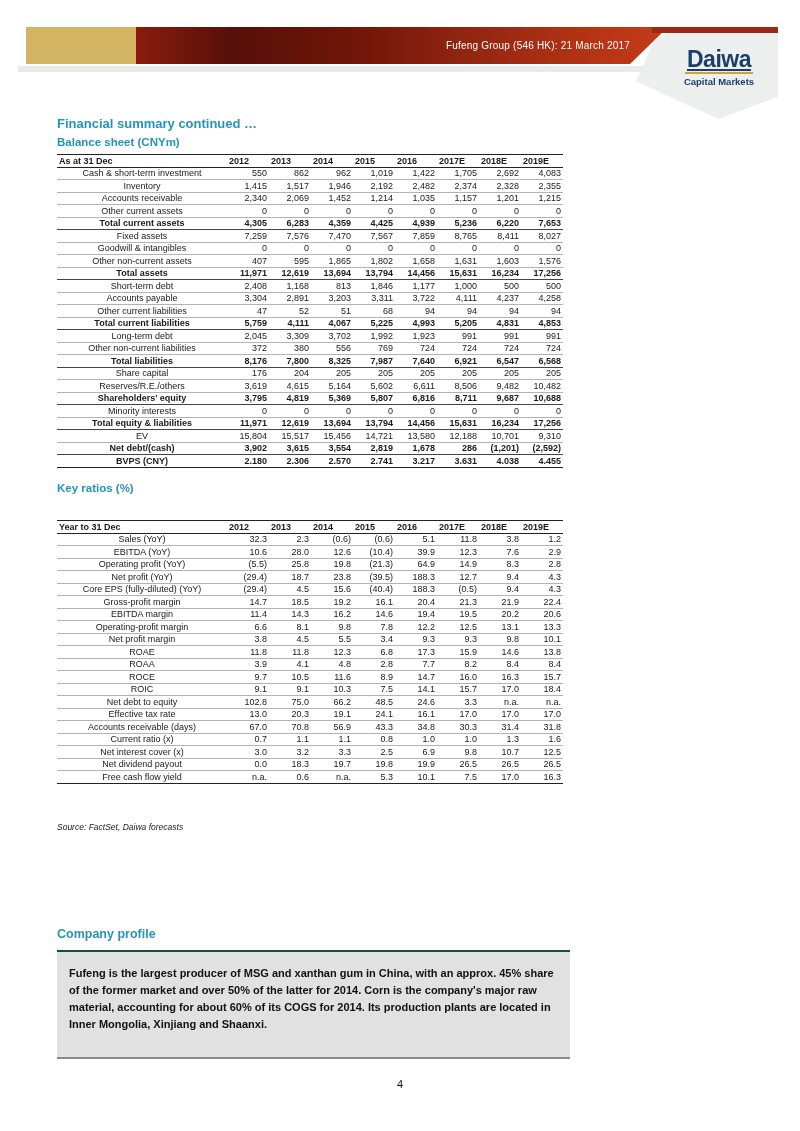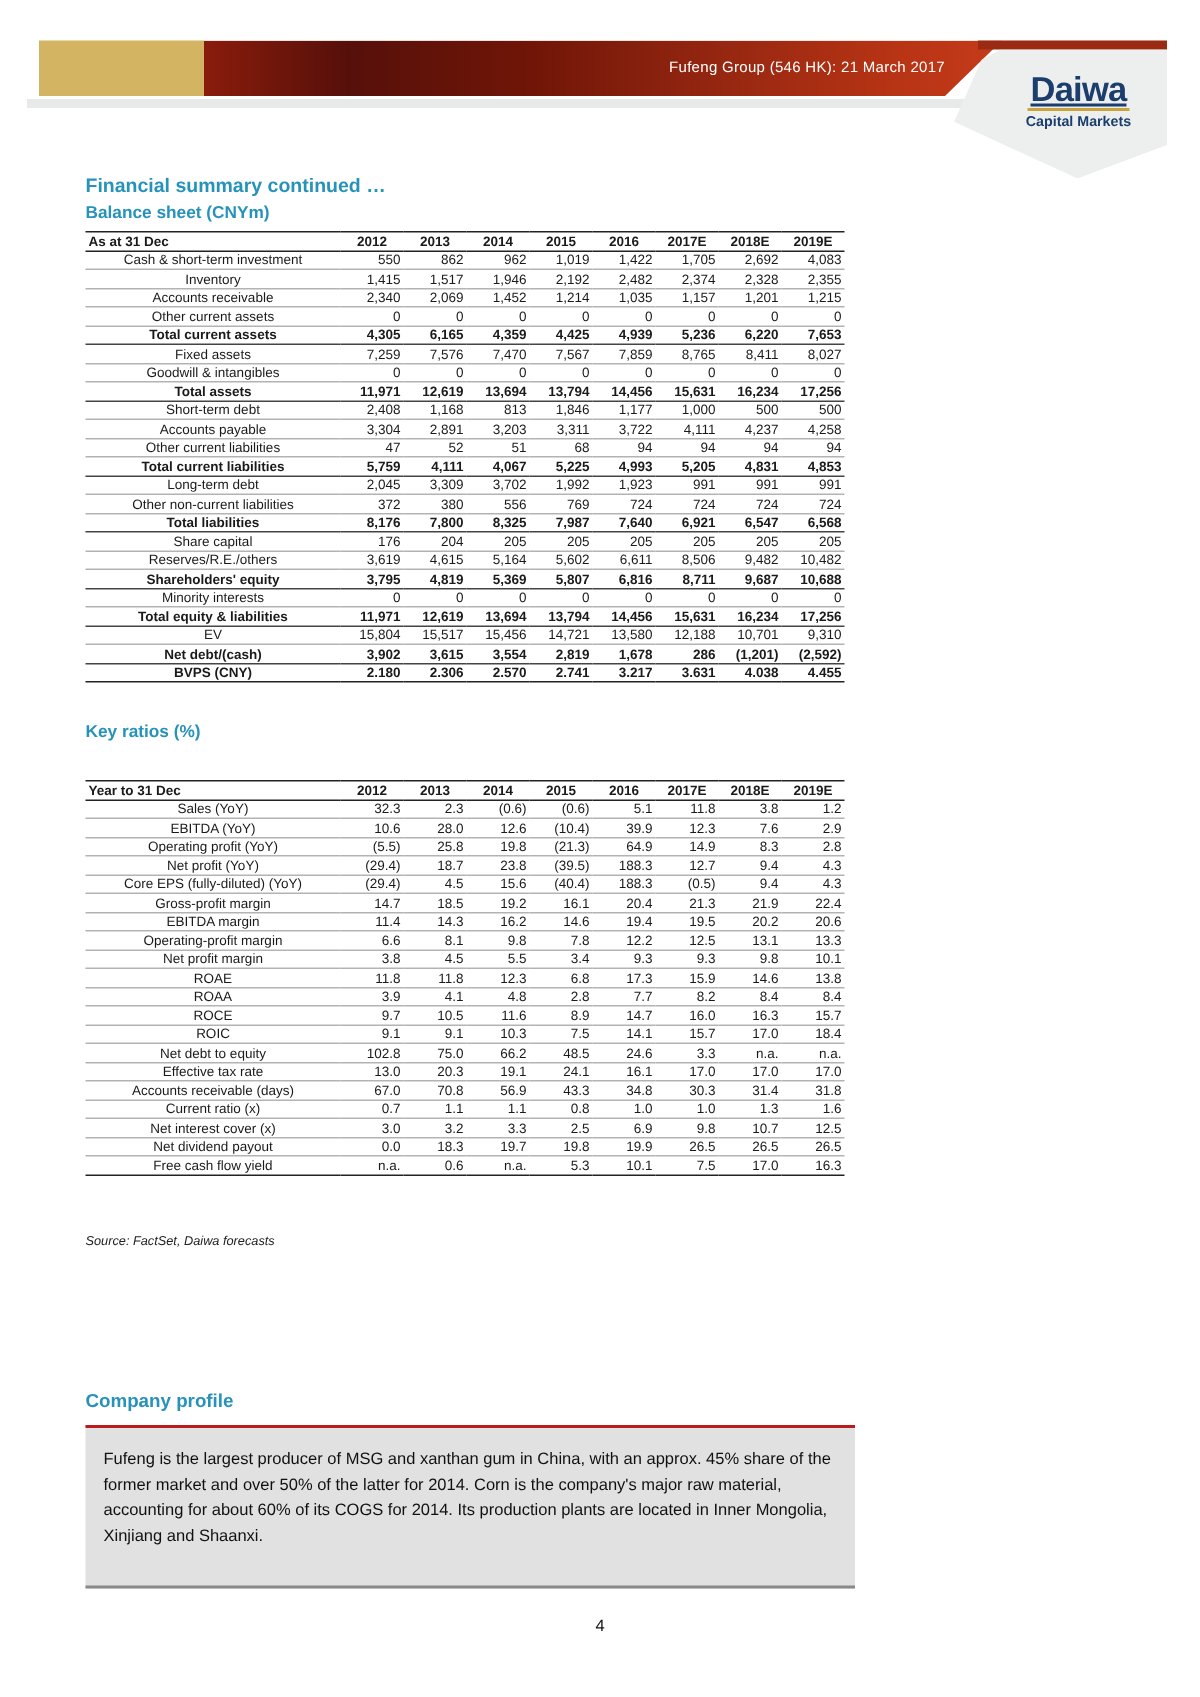--- a/index.html
+++ b/index.html
@@ -35,33 +35,33 @@
   #kr-title{top:482px;}
   #cp-title{top:927px;font-size:12.5px;}
   
   .fin-table{position:absolute;left:57px;border-collapse:collapse;width:506px;font-size:9px;table-layout:fixed;}
   #bs-table{top:154px;}
   #kr-table{top:501px;margin-top:19px;}
   .fin-table th,.fin-table td{padding:0 2px;height:11.5px;line-height:10px;white-space:nowrap;overflow:hidden;}
   .fin-table col.lbl{width:170px;}
   .fin-table col.num{width:42px;}
   .fin-table thead th{
-    font-weight:bold;text-align:center;border-top:1.5px solid #222;border-bottom:1.2px solid #222;
+    font-weight:bold;text-align:left;border-top:1.5px solid #222;border-bottom:1.2px solid #222;
   }
   .fin-table thead th:first-child{text-align:left;}
   .fin-table td{text-align:right;border-bottom:1px solid #b3b3b3;}
   .fin-table td:first-child{text-align:center;}
   .fin-table tr.bold td{font-weight:bold;border-bottom:1px solid #444;border-top:1px solid #444;}
   .fin-table tbody tr:last-child td{border-bottom:1.5px solid #222;}
   
   .source-note{position:absolute;left:57px;top:786px;font-size:8.5px;font-style:italic;color:#222;margin-top:36px;}
   .profile-box{
     position:absolute;left:57px;top:950px;width:489px;height:92px;background:#e1e1e1;
-    border-top:2px solid #b91c1c;border-bottom:2px solid #8a8a8a;padding:13px 12px 0 12px;
-    font-size:11px;line-height:17px;color:#111;
+    border-top:2px solid #14532d;border-bottom:2px solid #8a8a8a;padding:13px 12px 0 12px;
+    font-size:11px;line-height:17px;color:#111;font-weight:bold;
   }
   .page-num{position:absolute;left:0;top:1078px;width:800px;text-align:center;font-size:11px;color:#111;}
 </style>
 </head>
 <body>
 
 <div class="hdr-gold"></div>
 <div class="hdr-banner"></div>
 <div class="hdr-stripe"></div>
 <div class="hdr-banner-title">Fufeng Group (546 HK): 21 March 2017</div>
@@ -143,21 +143,21 @@
         <td>0</td>
         <td>0</td>
         <td>0</td>
         <td>0</td>
         <td>0</td>
         <td>0</td>
       </tr>
       <tr class="bold">
         <td>Total current assets</td>
         <td>4,305</td>
-        <td>6,165</td>
+        <td>6,283</td>
         <td>4,359</td>
         <td>4,425</td>
         <td>4,939</td>
         <td>5,236</td>
         <td>6,220</td>
         <td>7,653</td>
       </tr>
       <tr>
         <td>Fixed assets</td>
         <td>7,259</td>
@@ -173,20 +173,31 @@
         <td>Goodwill &amp; intangibles</td>
         <td>0</td>
         <td>0</td>
         <td>0</td>
         <td>0</td>
         <td>0</td>
         <td>0</td>
         <td>0</td>
         <td>0</td>
       </tr>
+      <tr>
+        <td>Other non-current assets</td>
+        <td>407</td>
+        <td>595</td>
+        <td>1,865</td>
+        <td>1,802</td>
+        <td>1,658</td>
+        <td>1,631</td>
+        <td>1,603</td>
+        <td>1,576</td>
+      </tr>
       <tr class="bold">
         <td>Total assets</td>
         <td>11,971</td>
         <td>12,619</td>
         <td>13,694</td>
         <td>13,794</td>
         <td>14,456</td>
         <td>15,631</td>
         <td>16,234</td>
         <td>17,256</td>

